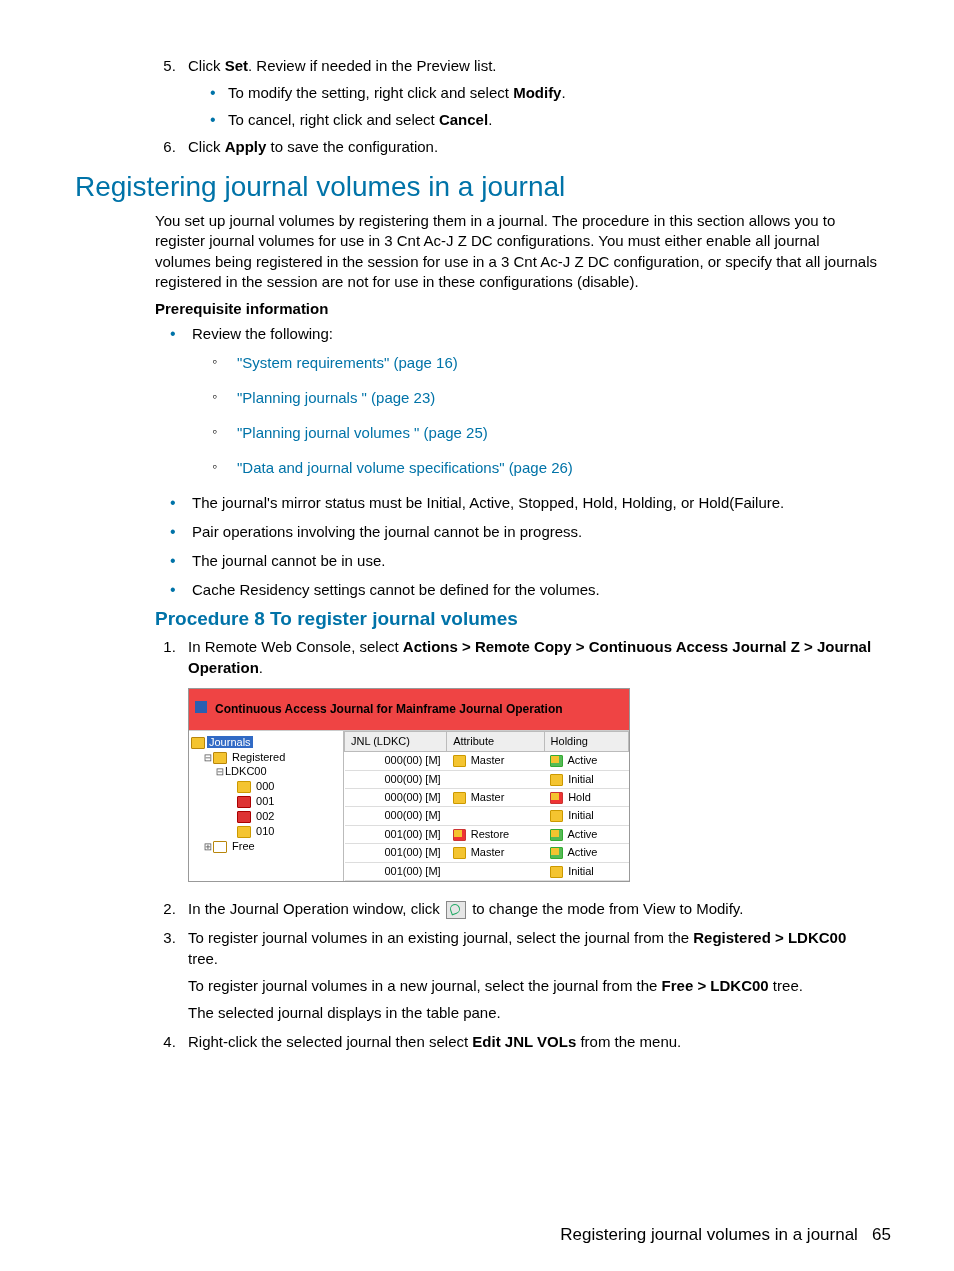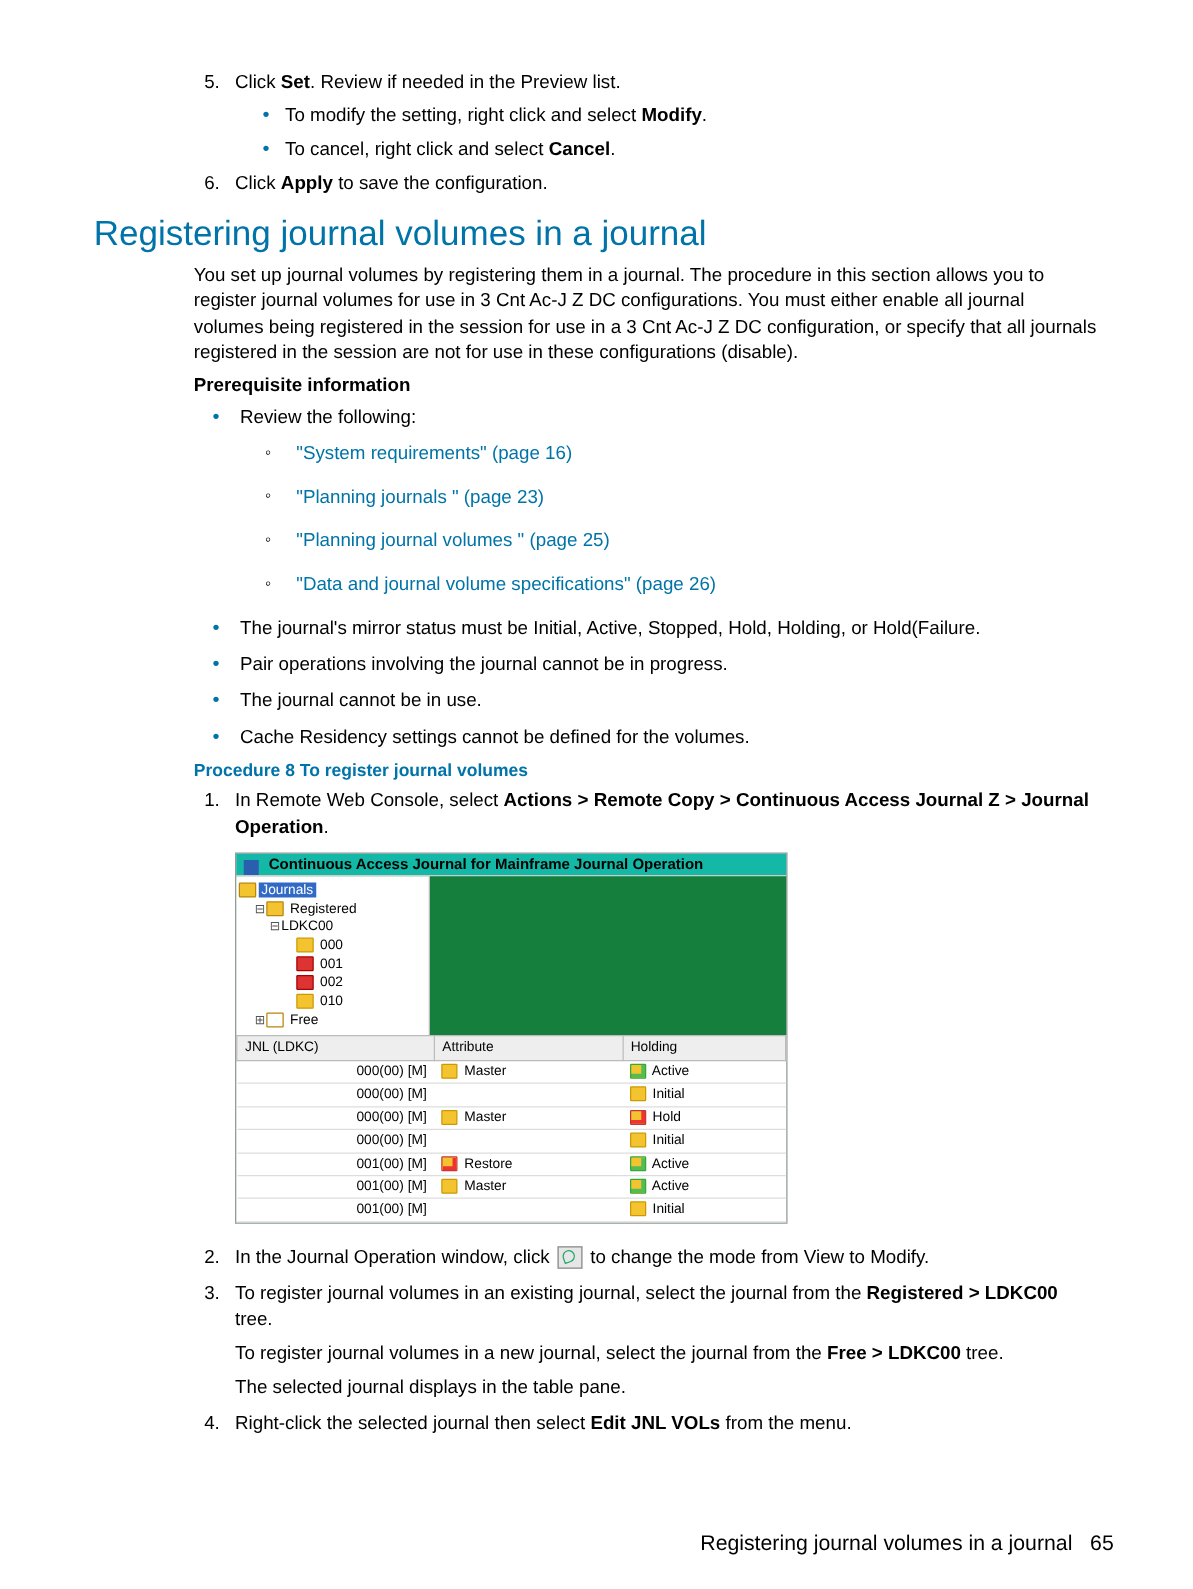--- a/index.html
+++ b/index.html
@@ -94,21 +94,21 @@
     font-size: 14px;
   }
   a.doc-link {
     color: #0073a8;
     text-decoration: none;
   }
   .proc-head {
     color: #0073a8;
     font-weight: bold;
     margin: 8px 0 6px 80px;
-    font-size: 14px;
+    font-size: 19px;
   }
   ol.proc-ol {
     margin: 0;
     padding-left: 105px;
   }
   ol.proc-ol > li {
     margin-bottom: 8px;
     padding-left: 8px;
     line-height: 1.4;
   }
@@ -121,38 +121,37 @@
   .app-shot {
     margin: 10px 0 16px 0;
     border: 1px solid #999;
     width: 440px;
     background: #eee;
     font-family: Tahoma, Arial, sans-serif;
     font-size: 11px;
   }
   .app-title {
     display: flex;
-    align-items: flex-end;
-    background: #14b8a6;
-    padding: 0 6px;
+    align-items: flex-start;
+    background: #ef4444;
+    padding: 12px 6px;
     font-weight: bold;
     font-size: 12px;
     border-bottom: 1px solid #ccc;
   }
   .blue-sq {
     width: 12px;
     height: 12px;
     background: #2a5fb0;
     margin-right: 8px;
     display: inline-block;
   }
   .app-body {
     display: flex;
-    background: #15803d;
-    flex-direction: column;
+    background: #0ea5e9;
   }
   .tree-pane {
     width: 150px;
     border-right: 1px solid #bbb;
     background: #fff;
     padding: 4px 2px;
     font-size: 11px;
     line-height: 1.35;
   }
   .tree-row { white-space: nowrap; }

